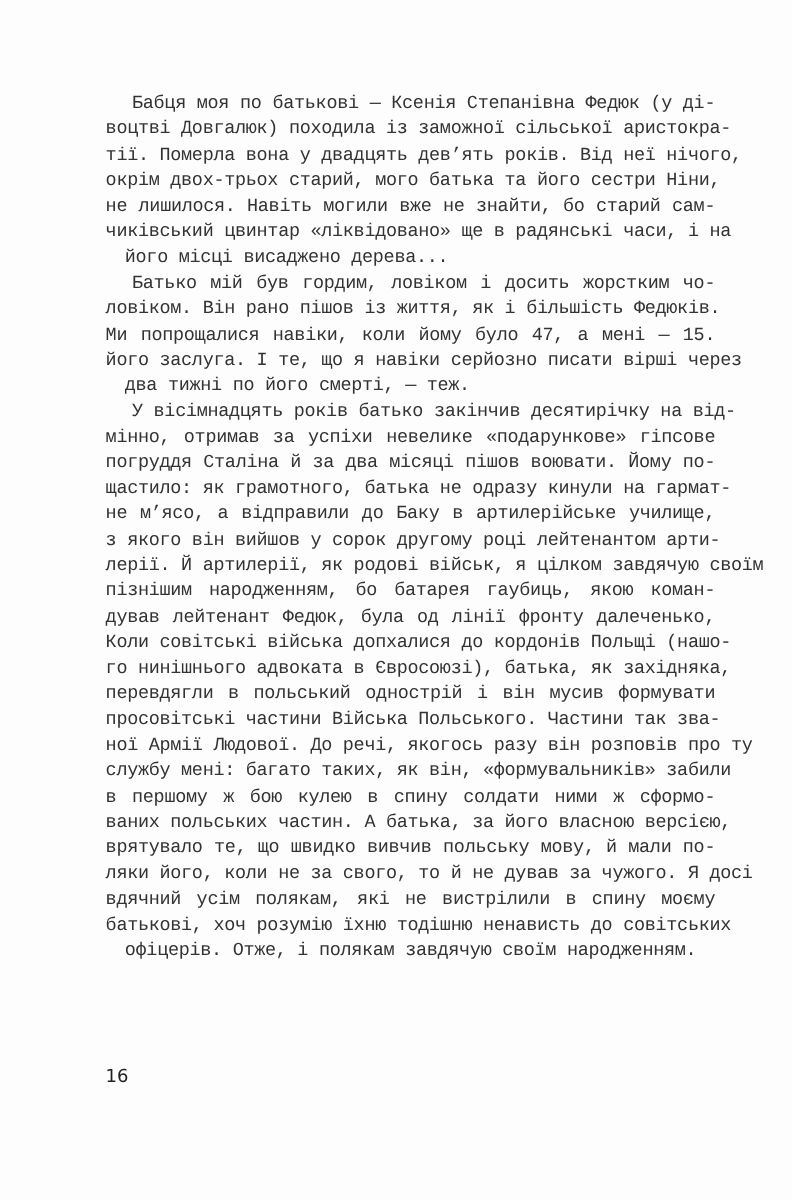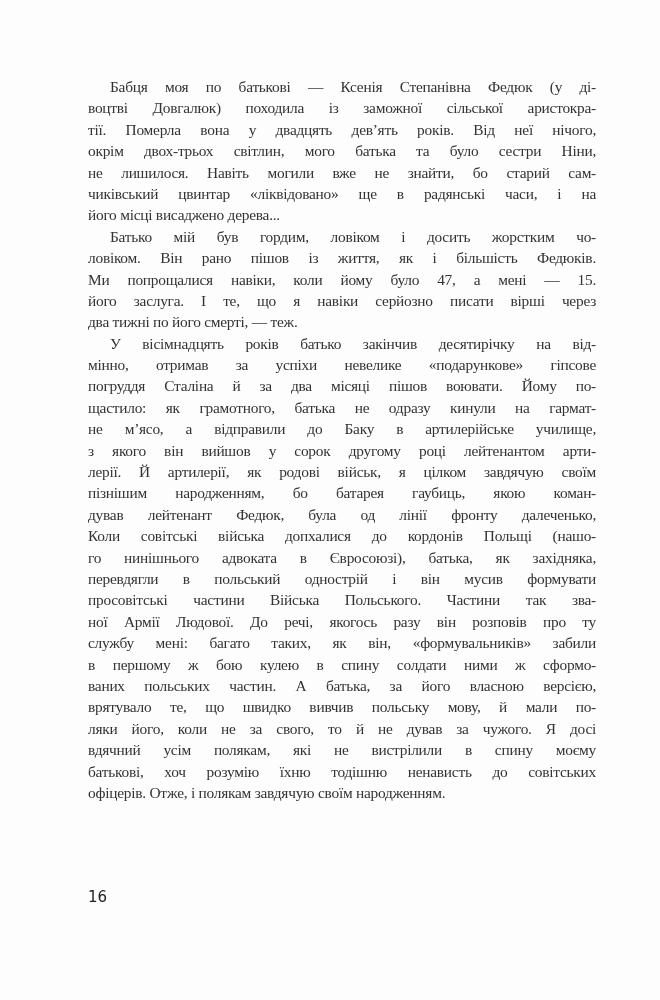--- a/index.html
+++ b/index.html
@@ -1,42 +1,42 @@
 <!DOCTYPE html>
 <html><head>
 <meta charset="utf-8">
 <style>
   html, body { margin: 0; padding: 0; }
   body { width: 660px; height: 1000px; background: #fdfdfd; position: relative; overflow: hidden; }
   .page { position: absolute; left: 88px; top: 76px; width: 508px; }
   .line {
-    font-family: Liberation Serif, serif;
+    font-family: Liberation Mono, monospace;
     font-size: 15.4px; color: #333;
     height: 21.4px; line-height: 21.4px;
     white-space: nowrap;
     text-align: justify; text-align-last: justify;
     letter-spacing: -0.25px;
   }
   .line.indent { padding-left: 22px; }
-  .line.last { text-align-last: left; }
+  .line.last { text-align-last: left; margin-left: 16px; }
   .pagenum {
     position: absolute; left: 88px; top: 888px;
     font-family: "DejaVu Sans", "Liberation Sans", sans-serif;
     font-size: 15px; color: #222;
   }
 </style>
 </head>
 <body>
 
 <div class="page">
   <div>
     <div class="line indent">Бабця моя по батькові — Ксенія Степанівна Федюк (у ді-</div>
     <div class="line">воцтві Довгалюк) походила із заможної сільської аристокра-</div>
     <div class="line">тії. Померла вона у двадцять дев’ять років. Від неї нічого,</div>
-    <div class="line">окрім двох-трьох світлин, мого батька та було сестри Ніни,</div>
+    <div class="line">окрім двох-трьох старий, мого батька та його сестри Ніни,</div>
     <div class="line">не лишилося. Навіть могили вже не знайти, бо старий сам-</div>
     <div class="line">чиківський цвинтар «ліквідовано» ще в радянські часи, і на</div>
     <div class="line last">його місці висаджено дерева...</div>
   </div>
   <div>
     <div class="line indent">Батько мій був гордим, ловіком і досить жорстким чо-</div>
     <div class="line">ловіком. Він рано пішов із життя, як і більшість Федюків.</div>
     <div class="line">Ми попрощалися навіки, коли йому було 47, а мені — 15.</div>
     <div class="line">його заслуга. І те, що я навіки серйозно писати вірші через</div>
     <div class="line last">два тижні по його смерті, — теж.</div>

